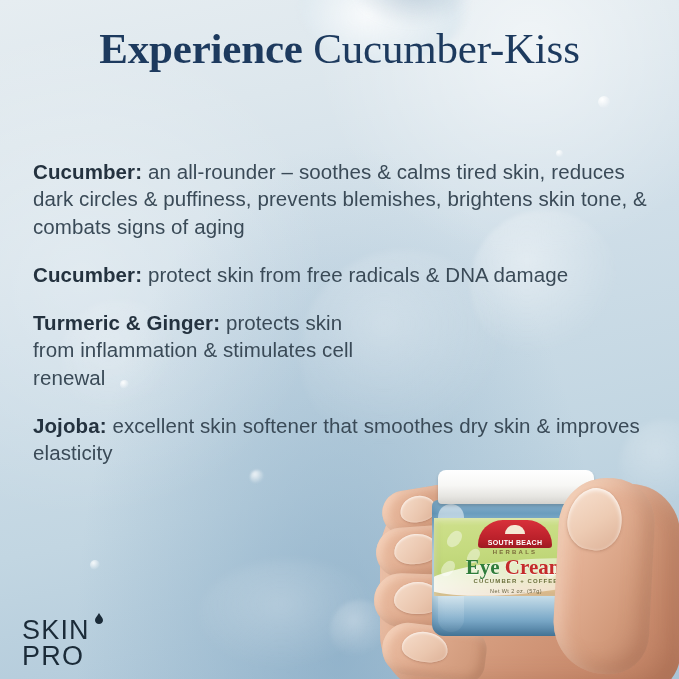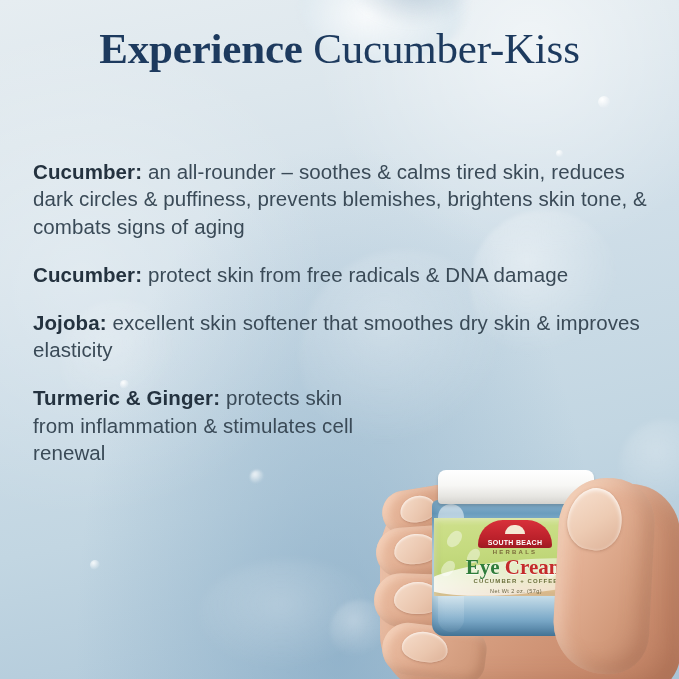--- a/index.html
+++ b/index.html
@@ -161,28 +161,39 @@
     <span class="hl-strong">Experience</span><span class="hl-rest"> Cucumber-Kiss</span><br>
   </div>
 
   <div class="ingredients">
     <p class="ing">
       <span class="term">Cucumber:</span><span class="desc"> an all-rounder – soothes &amp; calms tired skin, reduces dark circles &amp; puffiness, prevents blemishes, brightens skin tone, &amp; combats signs of aging</span>
     </p>
     <p class="ing">
       <span class="term">Cucumber:</span><span class="desc"> protect skin from free radicals &amp; DNA damage</span>
     </p>
+    <p class="ing ing-turmeric">
+      <span class="term">Turmeric &amp; Ginger:</span><span class="desc"> protects skin from inflammation &amp; stimulates cell renewal</span>
+    </p>
     <p class="ing">
       <span class="term">Jojoba:</span><span class="desc"> excellent skin softener that smoothes dry skin &amp; improves elasticity</span>
     </p>
-    <p class="ing ing-turmeric">
-      <span class="term">Turmeric &amp; Ginger:</span><span class="desc"> protects skin from inflammation &amp; stimulates cell renewal</span>
-    </p>
-  </div>
-
+  </div>
+
+  <div class="logo">
+    <div class="logo-row">
+      <span>SKIN</span>
+      <svg class="logo-drop" viewBox="0 0 8 11">
+        <path d="M4 0 C6.3 3.6 8 5.3 8 7.2 C8 9.3 6.2 11 4 11 C1.8 11 0 9.3 0 7.2 C0 5.3 1.7 3.6 4 0 Z" fill="#1b2b38"></path>
+      </svg>
+    </div>
+    <div class="logo-row">
+      <span>PRO</span>
+    </div>
+  </div>
 
   <div class="product">
     <div class="palm"></div>
     <div class="finger f1"></div>
     <div class="finger f2"></div>
     <div class="finger f3"></div>
     <div class="finger f4"></div>
     <div class="nail n1"></div>
     <div class="nail n2"></div>
     <div class="nail n3"></div>

